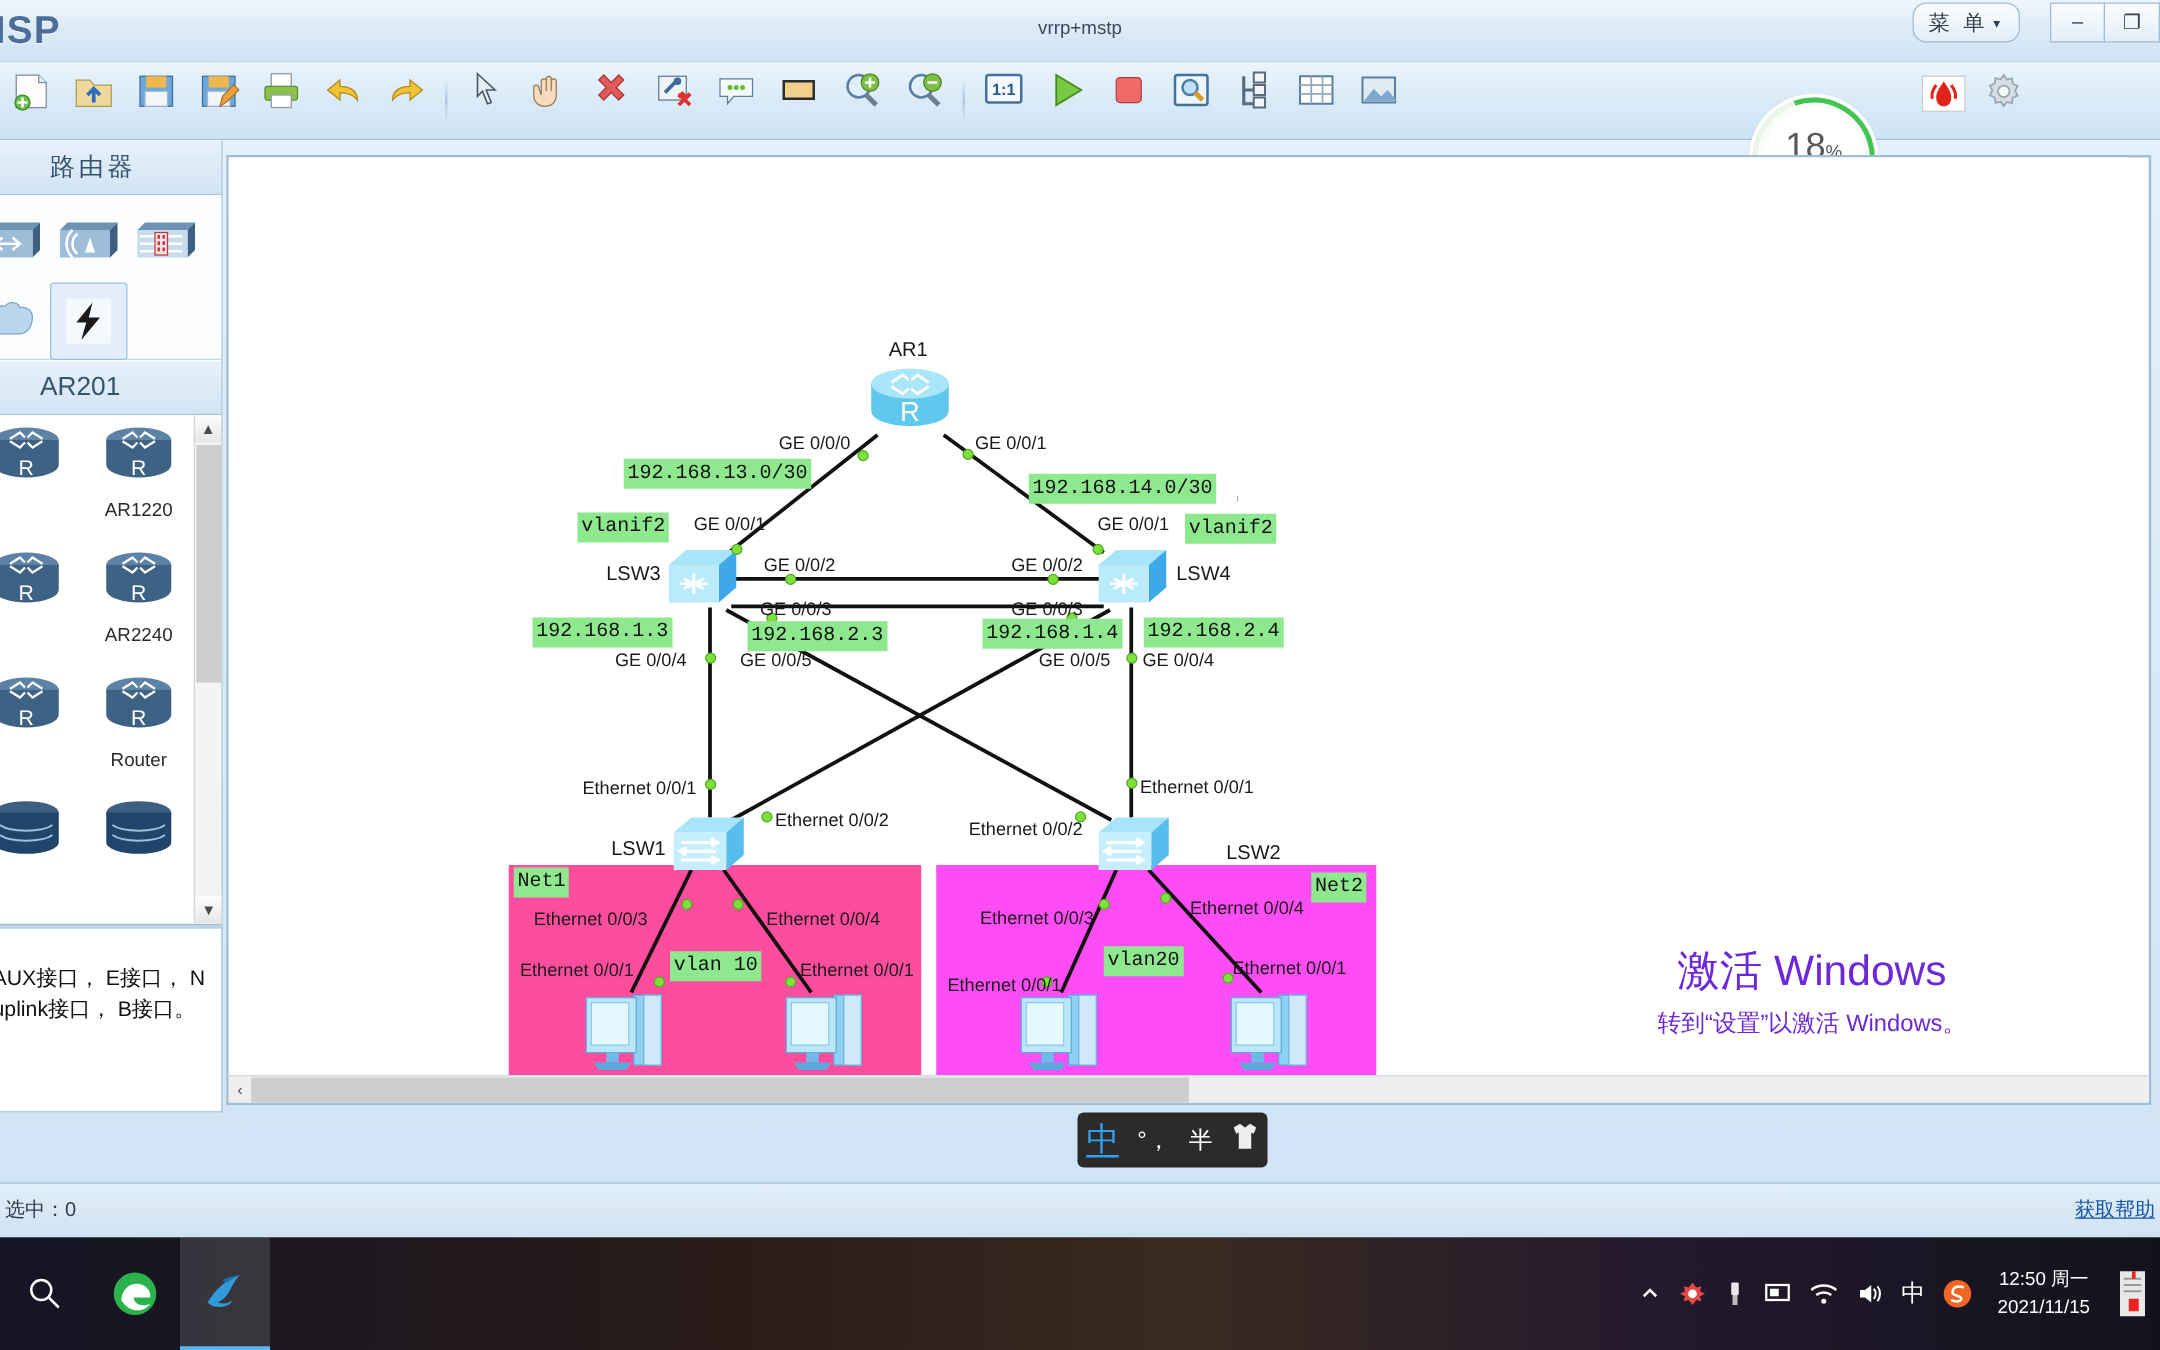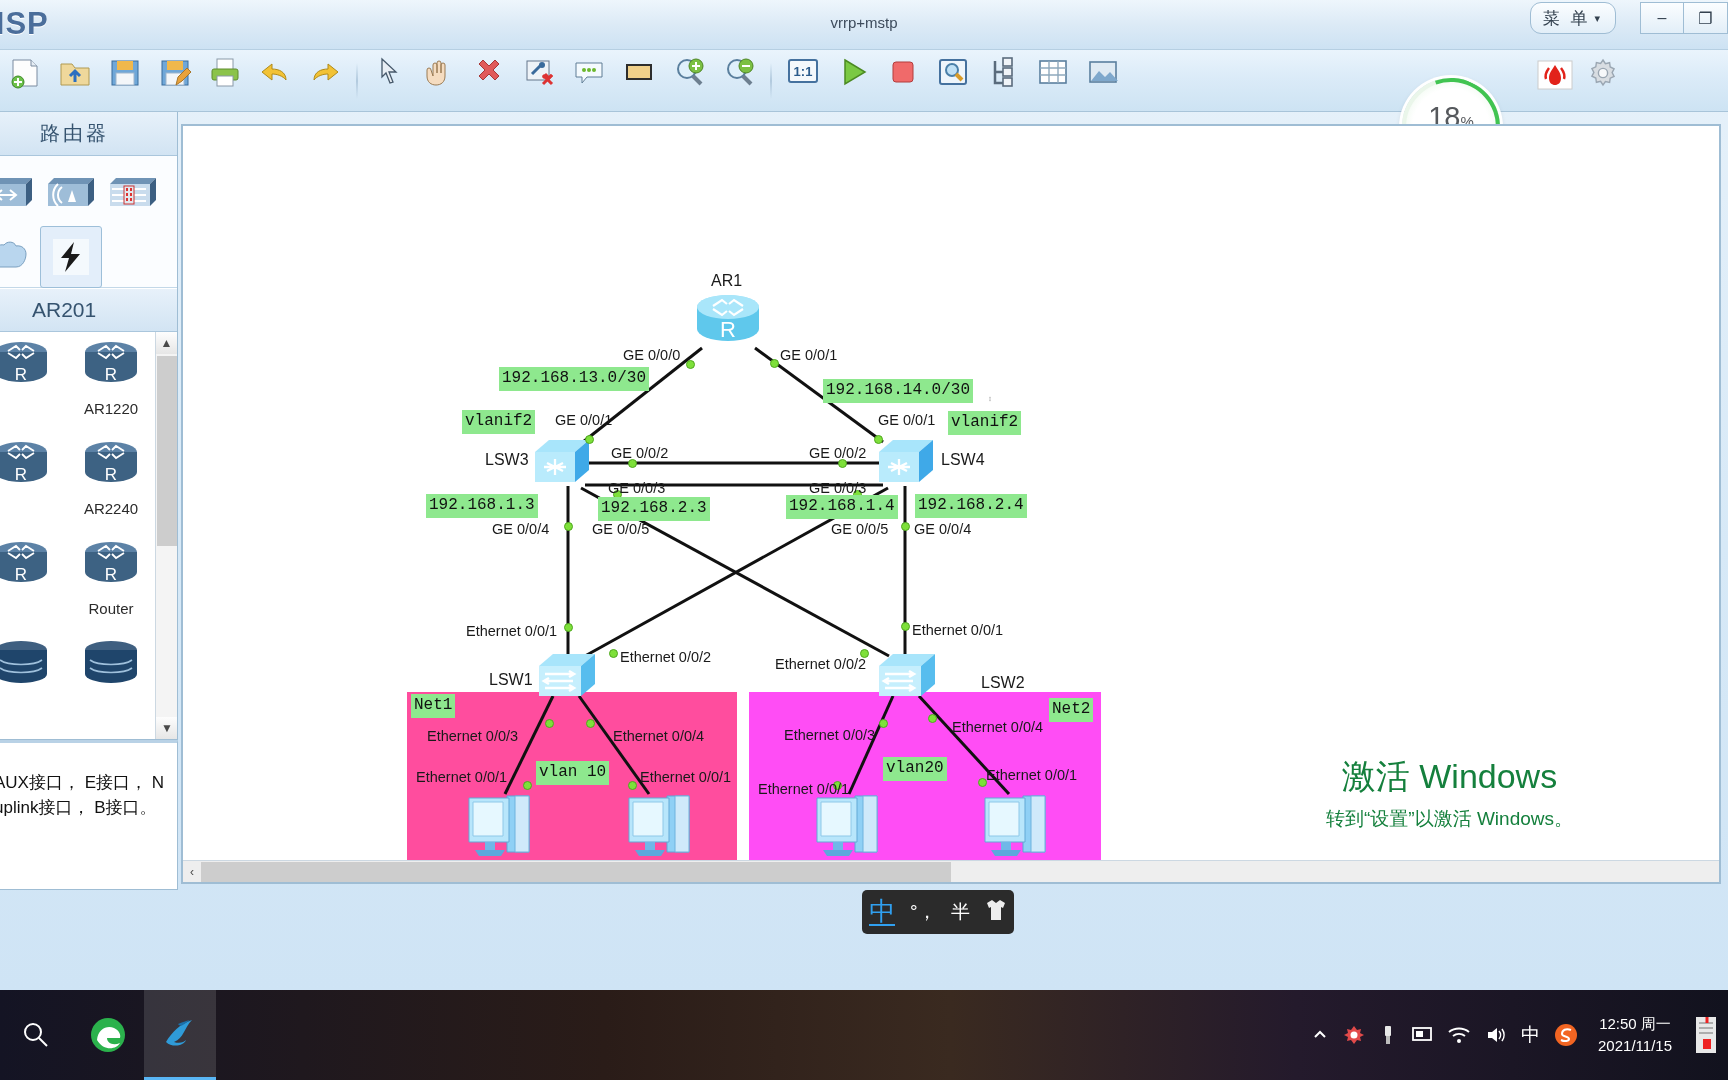--- a/index.html
+++ b/index.html
@@ -156,21 +156,21 @@
     background:#ececec; border:1px solid #d2d2d2;
     font-family:"Liberation Mono", monospace; font-size:16px; color:#101010;
     padding: 4px 6px; line-height: 1.32; white-space: pre;
   }
   #notes .sel { background:#1675d1; color:#fff; }
   #text-caret { position:absolute; left:810px; top:262px; width:2px; height:22px;}
 
   
   #watermark {
     position:absolute; right: 130px; bottom: 30px; text-align:center;
-    color:#15803d; pointer-events:none;
+    color:#6d28d9; pointer-events:none;
   }
   #watermark .l1 { font-size: 34px; }
   #watermark .l2 { font-size: 19px; margin-top: 6px;}
 
   
   #statusbar {
     position:absolute; left:0; bottom:0; width:1728px; height: 44px;
     background: linear-gradient(to bottom,#e3eef8,#cfe2f1);
     border-top:1px solid #a8c4d9;
     display:flex; align-items:center;
@@ -744,20 +744,24 @@
         <div class="l2">转到“设置”以激活 Windows。</div>
       </div>
     </div>
 
     <div id="hscroll">
       <div class="arrow">‹</div>
       <div id="hthumb"></div>
     </div>
   </div>
 
+  <div id="statusbar">
+    <div id="status-left">选中：0</div>
+    <div id="status-right">获取帮助</div>
+  </div>
 </div>
 
 <div id="ime-popup">
   <span class="zh">中</span>
   <span>°，</span>
   <span>半</span>
   <span>
     <svg width="22" height="24" viewBox="0 0 22 24">
         <path d="M7 2l4 3 4-3 5 3-2 5-2-1v13H6V9L4 10 2 5z" fill="#eee"></path>
       </svg>

